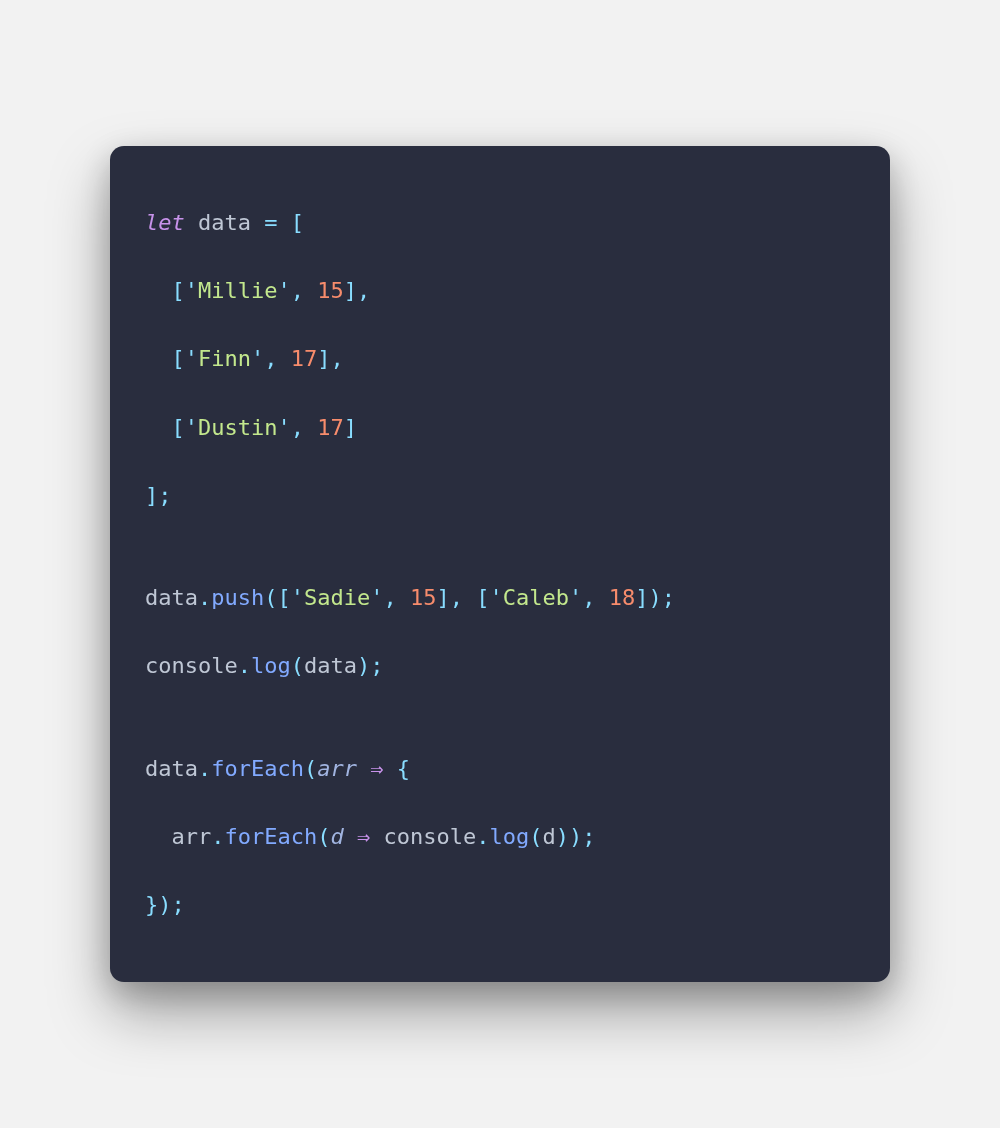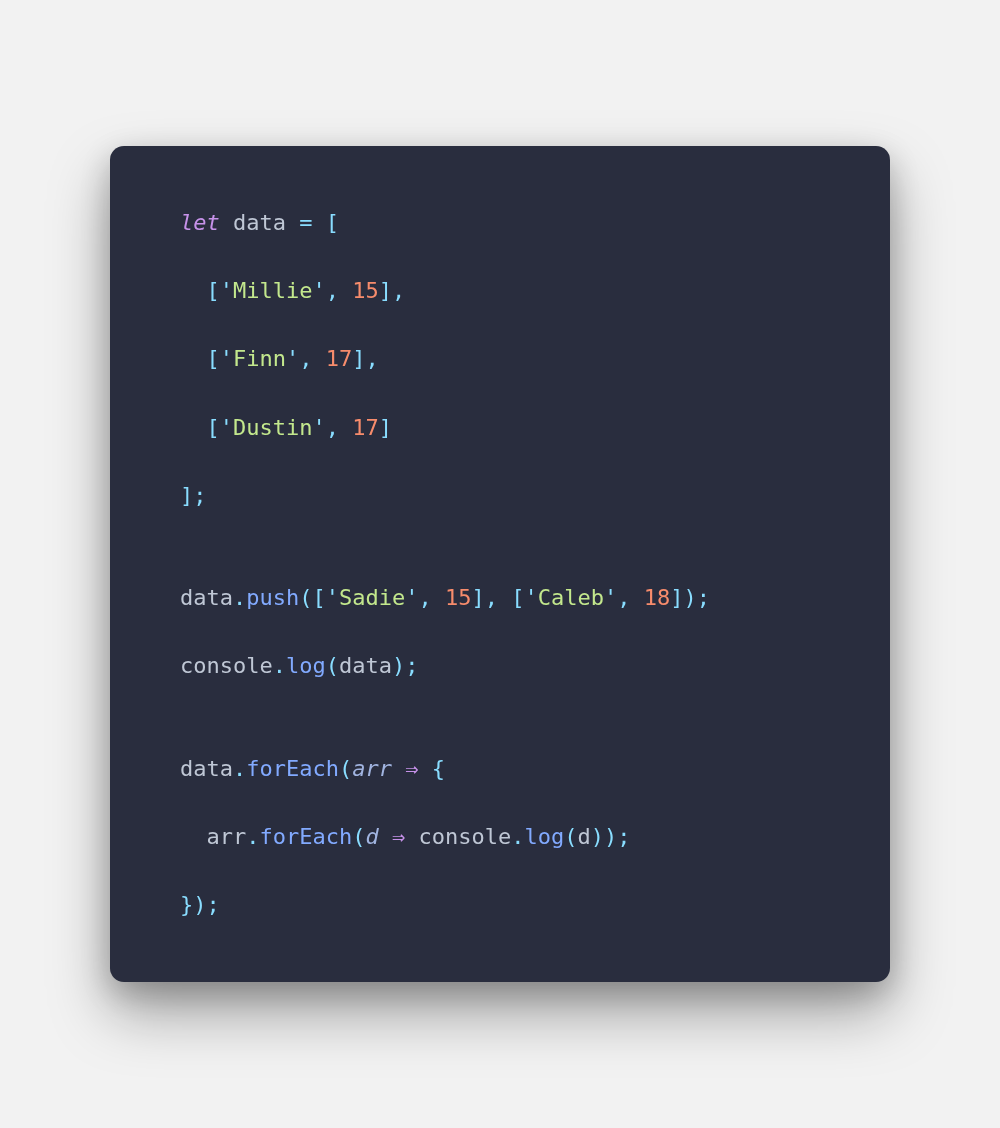--- a/index.html
+++ b/index.html
@@ -9,21 +9,21 @@
       background: #f2f2f2;
       display: flex;
       align-items: center;
       justify-content: center;
       font-family: "SF Mono", "Monaco", "Menlo", "Consolas", monospace;
     }
     .code-card {
       width: 780px;
       background: #292d3e;
       border-radius: 14px;
-      padding: 60px 50px 60px 70px;
+      padding: 60px 50px 60px 35px;
       box-shadow: 0 30px 60px rgba(0,0,0,0.35), 0 10px 30px rgba(0,0,0,0.2);
     }
     pre {
       font-family: inherit;
       font-size: 22px;
       line-height: 1.55;
       white-space: pre;
       color: #bfc7d5;
     }
     .tok-keyword { color: #c792ea; font-style: italic; }

